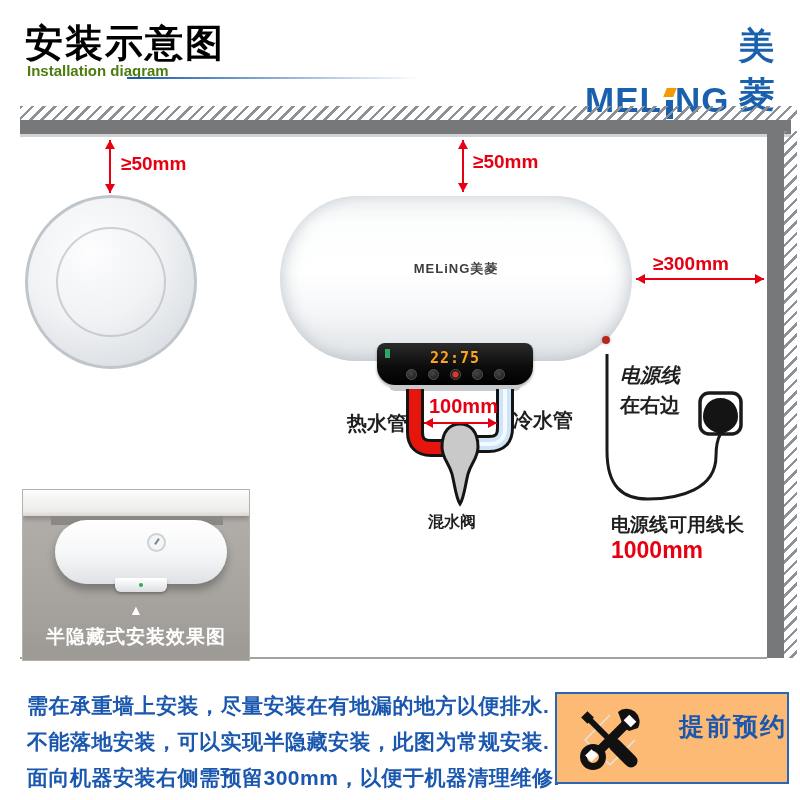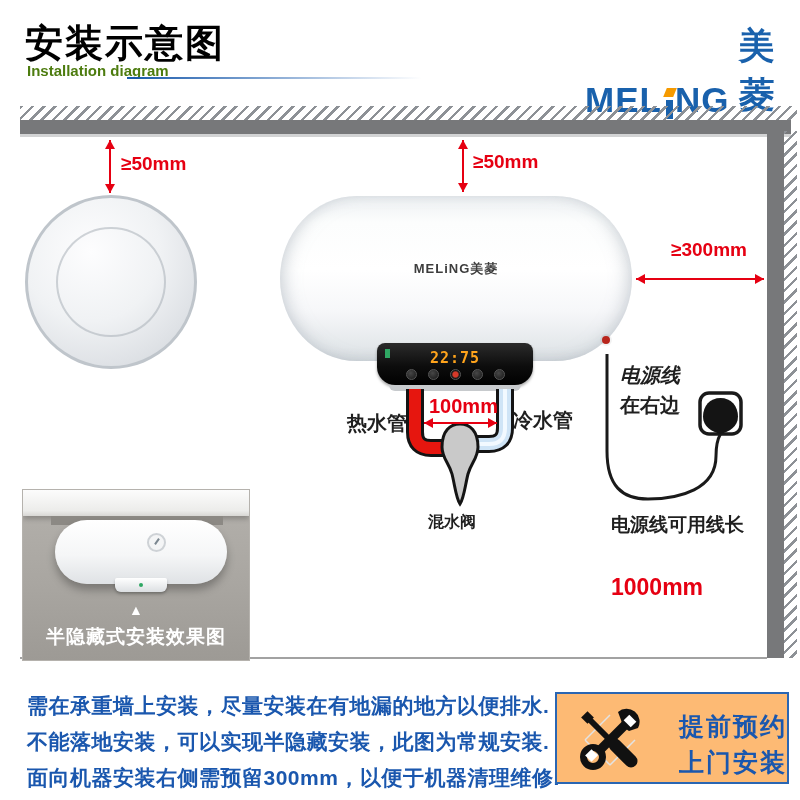--- a/index.html
+++ b/index.html
@@ -184,32 +184,32 @@
              C729,431.5 738,427 738,416.5 C738,406 731,398 720.5,398 Z" fill="#141414"></path>
   </svg>
 
   <div class="dim-v" style="left:109px; top:140px; height:53px;"></div>
   <div class="dim-label" style="left:121px; top:153px; font-size:19px;">≥50mm</div>
 
   <div class="dim-v" style="left:462px; top:140px; height:52px;"></div>
   <div class="dim-label" style="left:473px; top:151px; font-size:19px;">≥50mm</div>
 
   <div class="dim-h" style="left:636px; top:278px; width:128px;"></div>
-  <div class="dim-label" style="left:653px; top:239px; font-size:19px;margin-left:18px;">≥300mm</div>
+  <div class="dim-label" style="left:653px; top:253px; font-size:19px;">≥300mm</div>
 
   <div class="dim-h" style="left:424px; top:422px; width:73px;"></div>
   <div class="dim-label" style="left:429px; top:395px; font-size:20px;">100mm</div>
 
   <div class="blk-label" style="left:347px; top:410px; font-size:20px;">热水管</div>
   <div class="blk-label" style="left:513px; top:407px; font-size:20px;">冷水管</div>
   <div class="blk-label" style="left:428px; top:512px; font-size:16px;">混水阀</div>
   <div class="blk-label" style="left:620px; top:362px; font-size:20px;font-style:italic;">电源线</div>
   <div class="blk-label" style="left:620px; top:392px; font-size:20px;">在右边</div>
   <div class="blk-label" style="left:611px; top:512px; font-size:19px;">电源线可用线长</div>
-  <div class="dim-label" style="left:611px; top:537px; font-size:23px;margin-top:37px;">1000mm</div>
+  <div class="dim-label" style="left:611px; top:537px; font-size:23px;">1000mm</div>
 
   <div class="inset">
     <div class="inset-ceiling"></div>
     <div class="inset-recess"></div>
     <div class="inset-heater">
       <div class="inset-gauge"></div>
     </div>
     <div class="inset-bracket"></div>
     <div class="inset-pointer">▲</div>
     <div class="inset-caption">半隐藏式安装效果图</div>
@@ -227,16 +227,15 @@
       <rect x="10" y="44" width="9" height="9" fill="#fff" transform="rotate(45 14.5 48.5)"></rect>
       <line x1="20" y1="46" x2="48" y2="18" stroke="#111" stroke-width="9"></line>
       <path d="M41,5 a13,13 0 0 1 20,16 l-9,3 -6,-4 -2,-7 z" fill="#111"></path>
       <rect x="48" y="10" width="10" height="8" fill="#fff" transform="rotate(45 53 14)"></rect>
 
       <rect x="6" y="6" width="9" height="9" fill="#111" transform="rotate(45 10.5 10.5)"></rect>
       <line x1="10" y1="10" x2="38" y2="38" stroke="#111" stroke-width="6"></line>
       <line x1="38" y1="38" x2="54" y2="54" stroke="#111" stroke-width="13" stroke-linecap="round"></line>
     </svg>
     <div class="service-text" style="top:16px;">提前预约</div>
-    <div class="service-text" style="top:52px;">上门安装</div>
   </div>
 
 </div>
 
 </body></html>

